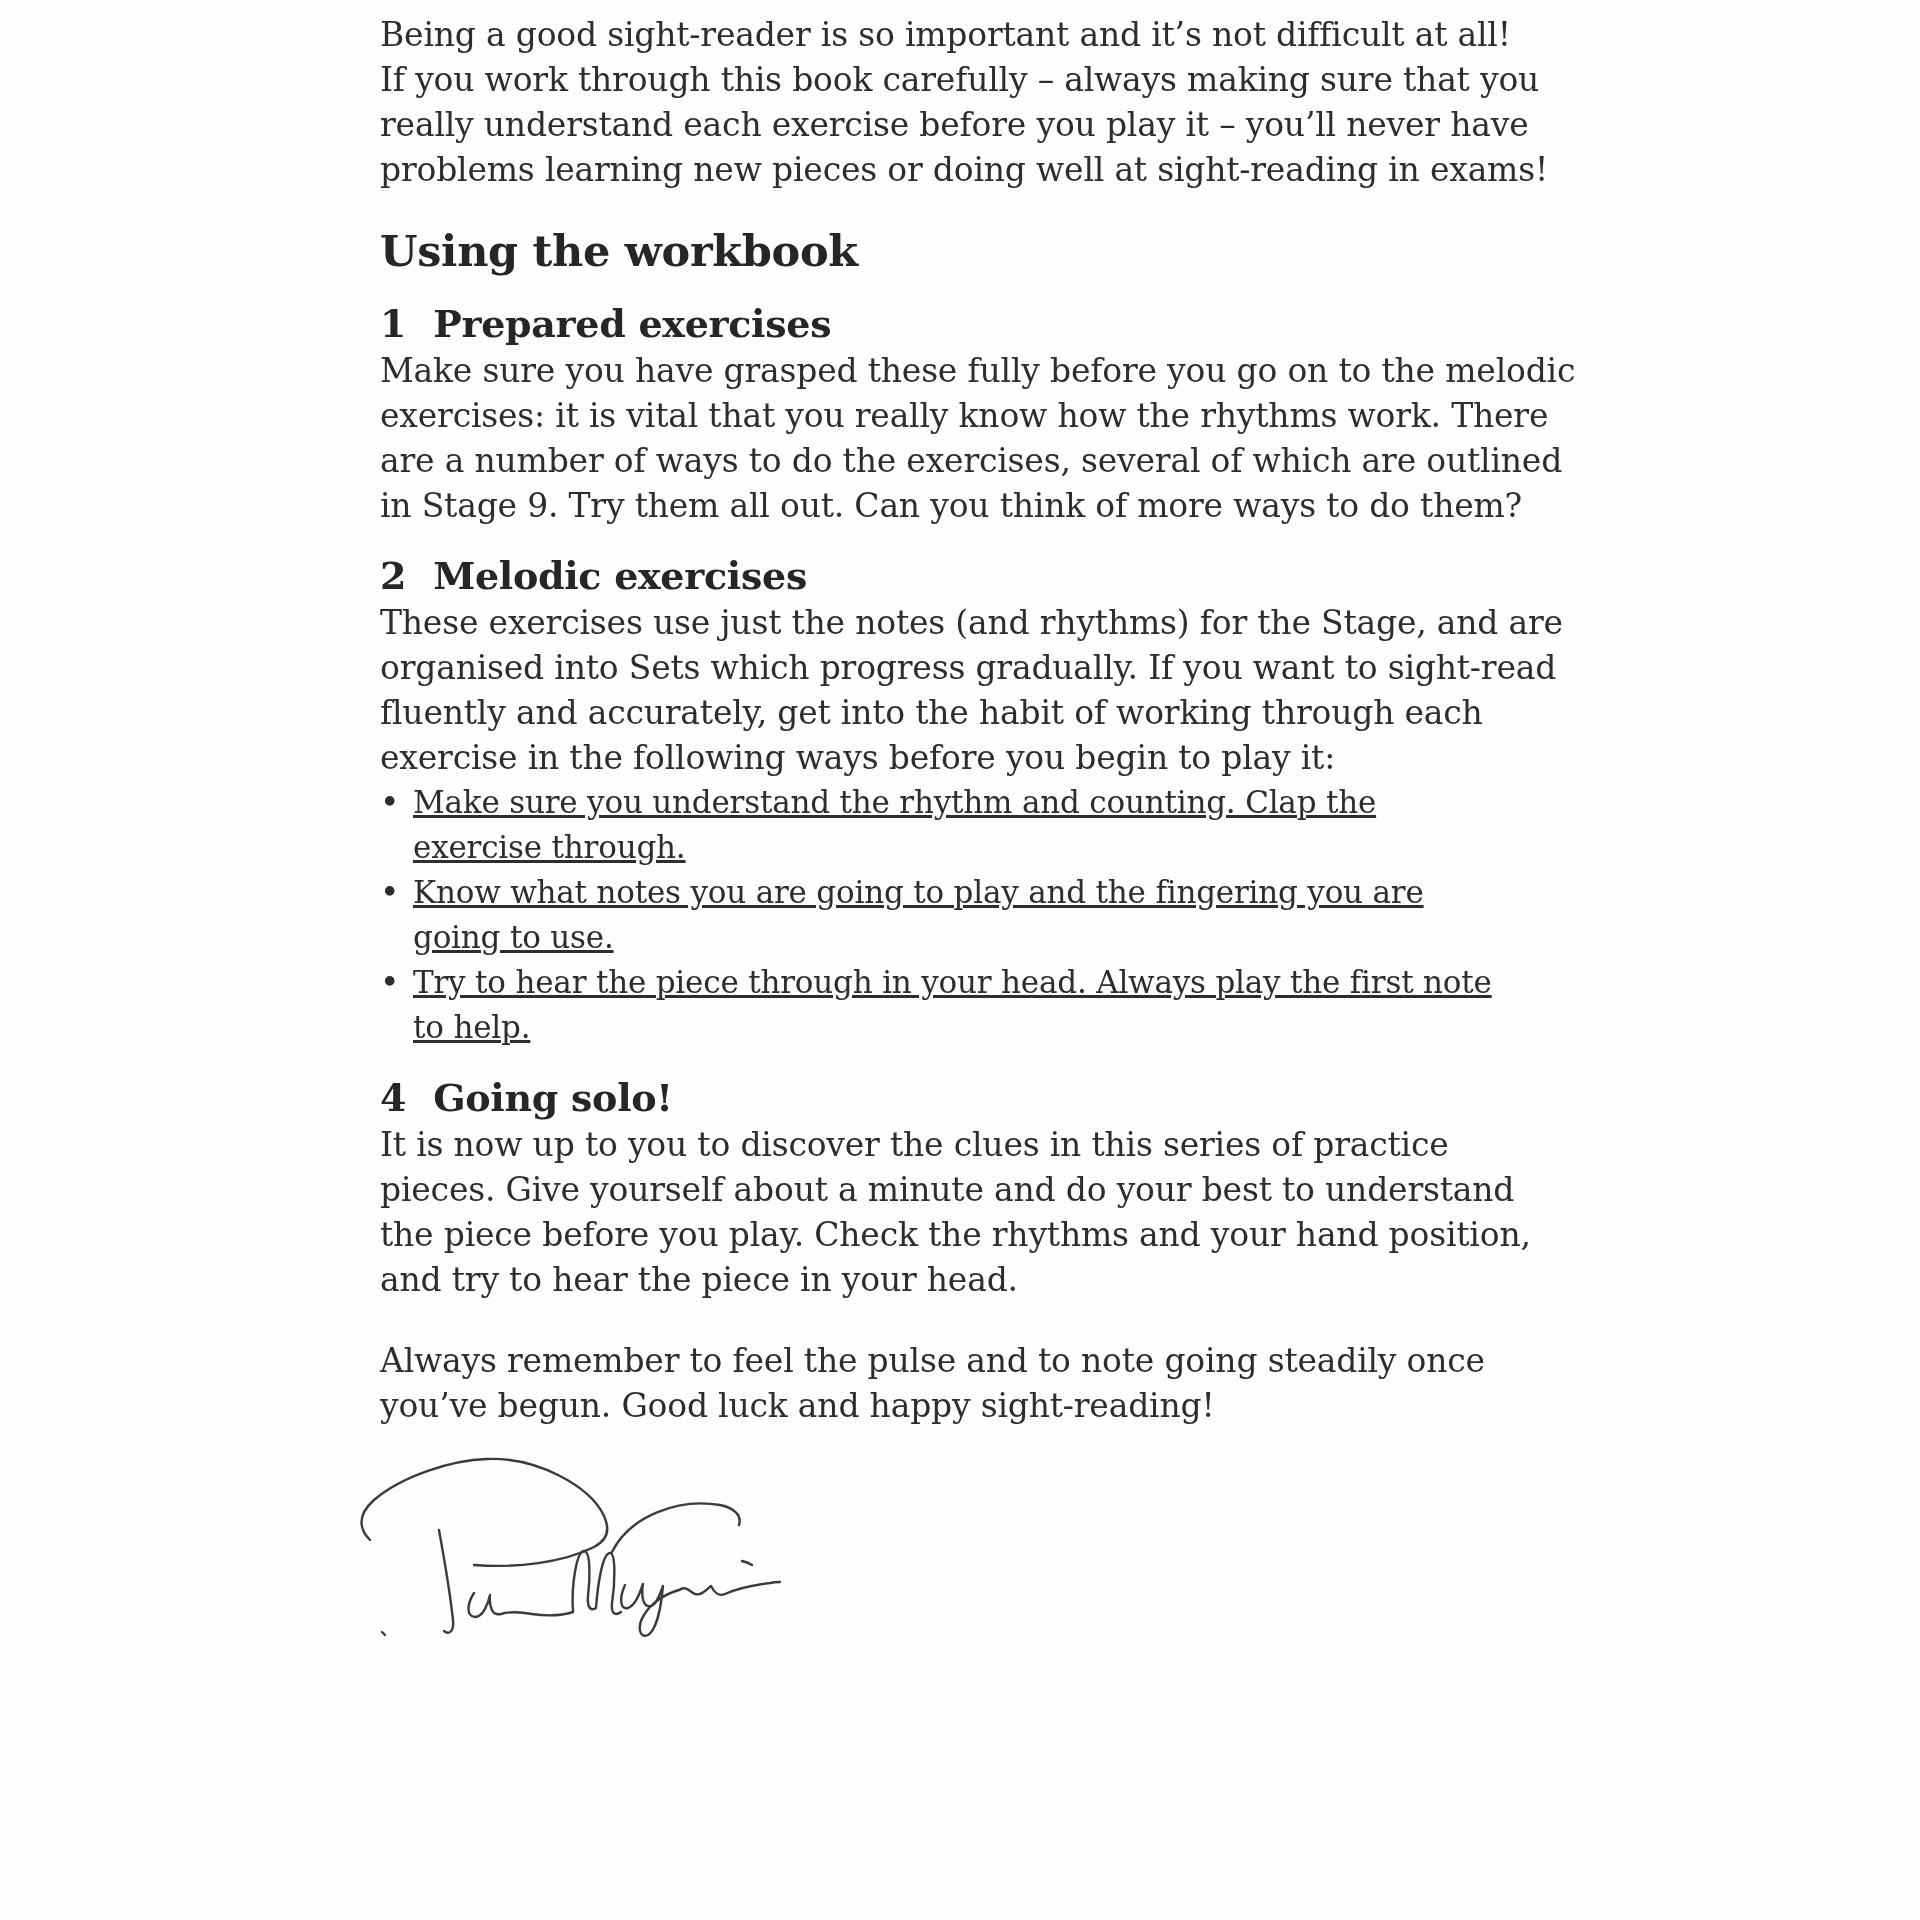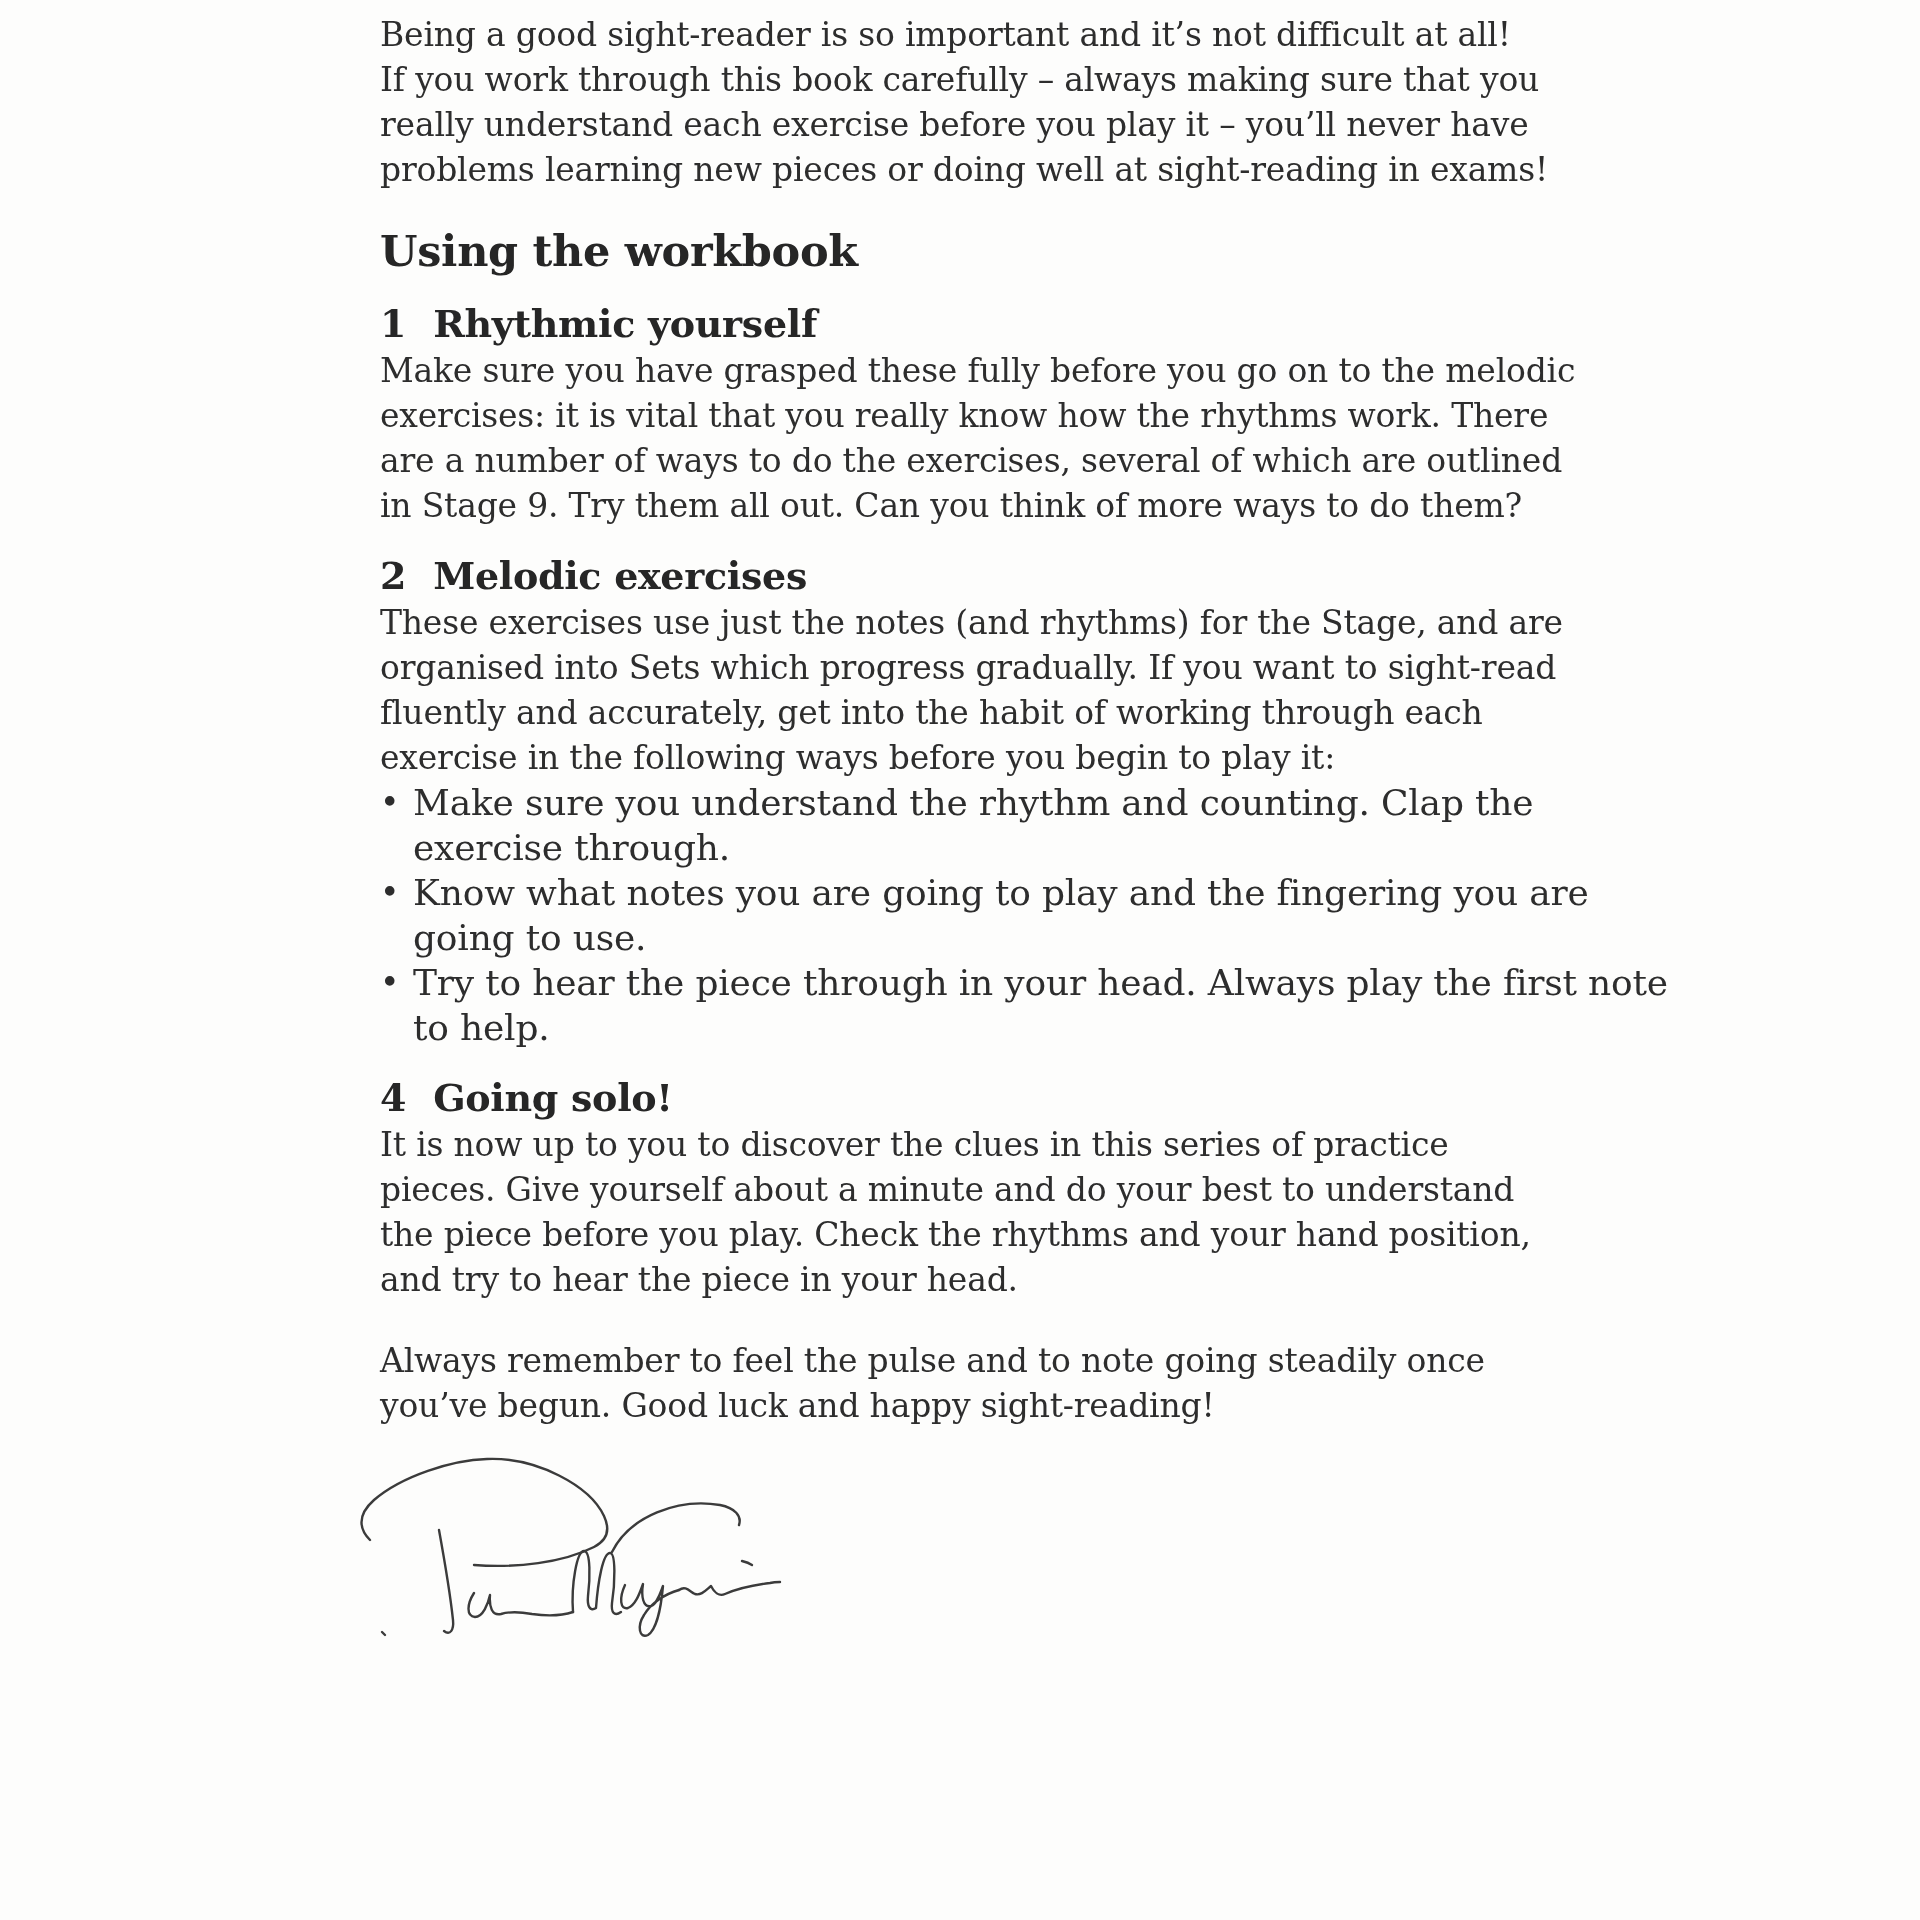--- a/index.html
+++ b/index.html
@@ -50,24 +50,25 @@
     align-items:flex-start;
     margin:0;padding:0;
   }
   ul.bullets .marker{
     width:33px;
     flex:0 0 33px;
     font-size:33px;
     line-height:45px;
   }
   ul.bullets .li-text{
-    font-size:36px;
+    font-size:31px;
     line-height:45px;
     letter-spacing:-0.2px;
     white-space:pre;
+    text-decoration:underline;
   }
   .closing{margin-top:36px;}
   .signature-wrap{
     margin:16px 0 0 -58px;
     width:480px;height:210px;
   }
   .signature-wrap svg{display:block;}
   .sig-stroke{
     fill:none;
     stroke:#3b3b3b;
@@ -82,21 +83,21 @@
 <div class="page">
 
   <p class="body-text">Being a good sight-reader is so important and it’s not difficult at all!
 If you work through this book carefully – always making sure that you
 really understand each exercise before you play it – you’ll never have
 problems learning new pieces or doing well at sight-reading in exams!</p>
 
   <h1 class="h-main">Using the workbook</h1>
 
   <div class="section">
-    <h2 class="h-sec"><span class="sec-num">1</span><span>Rhythmic yourself</span></h2>
+    <h2 class="h-sec"><span class="sec-num">1</span><span>Prepared exercises</span></h2>
     <p class="body-text">Make sure you have grasped these fully before you go on to the melodic
 exercises: it is vital that you really know how the rhythms work. There
 are a number of ways to do the exercises, several of which are outlined
 in Stage 9. Try them all out. Can you think of more ways to do them?</p>
   </div>
 
   <div class="section">
     <h2 class="h-sec"><span class="sec-num">2</span><span>Melodic exercises</span></h2>
     <p class="body-text">These exercises use just the notes (and rhythms) for the Stage, and are
 organised into Sets which progress gradually. If you want to sight-read

